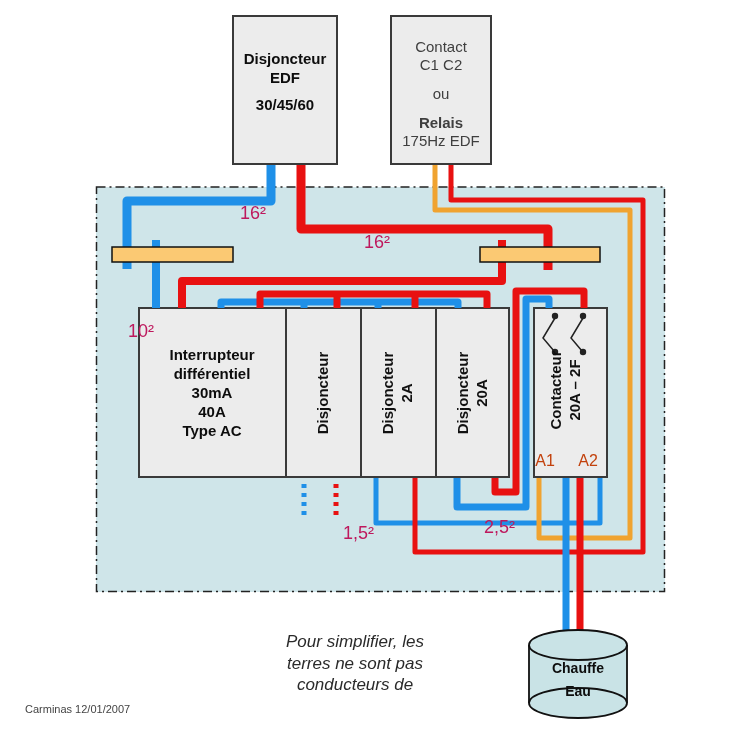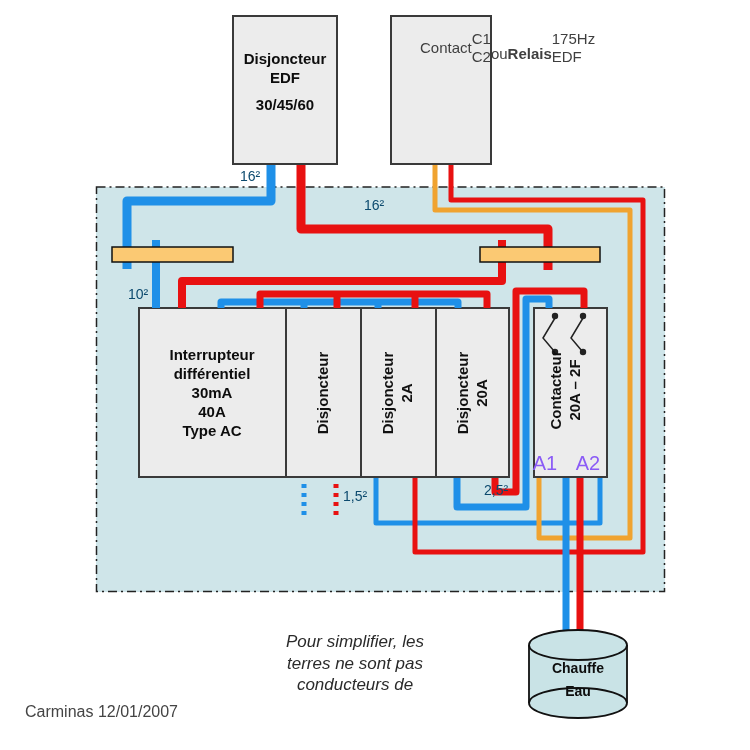--- a/index.html
+++ b/index.html
@@ -1,38 +1,38 @@
 <!DOCTYPE html>
 <html><head>
 <meta charset="utf-8">
 <style>
   html,body{margin:0;padding:0;background:#ffffff;}
   #stage{position:relative;width:750px;height:750px;background:#ffffff;overflow:hidden;
          font-family:"Liberation Sans", sans-serif;}
   .abs{position:absolute;}
   .box{position:absolute;background:#ececec;border:2px solid #3a3a3a;box-sizing:border-box;}
-  .lbl{position:absolute;font-size:14px;color:#0c4a6e;white-space:nowrap;}
+  .lbl{position:absolute;font-size:18px;color:#be185d;white-space:nowrap;margin-top:35px;}
   .rot{position:absolute;width:150px;height:150px;display:flex;align-items:center;justify-content:center;
        transform:rotate(-90deg);font-weight:bold;font-size:15px;color:#111;text-align:center;line-height:19px;}
   .rot .inner span{display:block;}
   svg{position:absolute;left:0;top:0;pointer-events:none;}
   #edf-box-text{display:flex;flex-direction:column;align-items:center;padding-top:32px;
                 font-weight:bold;font-size:15px;line-height:19px;color:#0d0d0d;}
-  #contact-box-text{display:flex;align-items:center;padding-top:13px;
-                font-size:15px;line-height:18px;color:#3f3f3f;margin-left:28px;}
+  #contact-box-text{display:flex;flex-direction:column;align-items:center;padding-top:21px;
+                font-size:15px;line-height:18px;color:#3f3f3f;}
   #rcd-text{display:flex;flex-direction:column;align-items:center;justify-content:center;
             font-weight:bold;font-size:15px;line-height:19px;color:#0d0d0d;text-align:center;}
-  .term{position:absolute;font-size:20px;color:#8b5cf6;width:28px;text-align:center;}
+  .term{position:absolute;font-size:16px;color:#c2410c;width:28px;text-align:center;}
   #note-text{position:absolute;left:266px;top:631px;width:178px;text-align:center;
              font-size:17px;line-height:21.5px;color:#2a2a2a;}
   #note-text span{display:block;font-style:italic;}
   #heater-text{position:absolute;left:529px;top:657px;width:98px;text-align:center;
                font-weight:bold;font-size:14px;line-height:23px;color:#0d0d0d;}
   #heater-text span{display:block;}
-  #credit{position:absolute;left:25px;top:703px;font-size:16px;color:#444;}
+  #credit{position:absolute;left:25px;top:703px;font-size:11px;color:#444;}
 </style>
 </head>
 <body>
 
 <div id="stage">
 
   <div class="abs" style="left: 96px; top: 187px; width: 569px; height: 405px; background-color: rgb(207, 229, 233);"></div>
 
   <div class="box" style="left:232px;top:15px;width:106px;height:150px;">
     <div id="edf-box-text">

